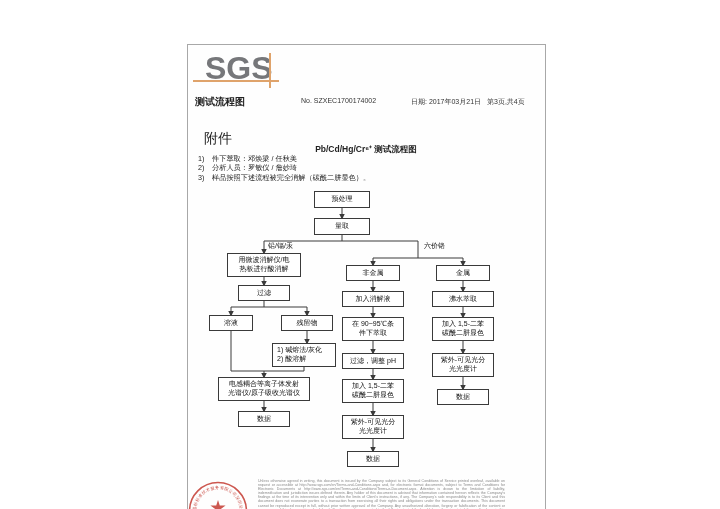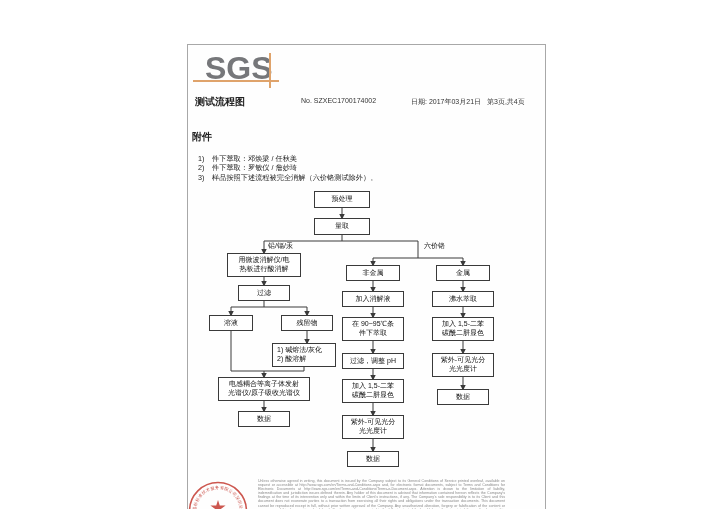--- a/index.html
+++ b/index.html
@@ -11,21 +11,21 @@
   
   #logo-letters{left:205px;top:6px;font-size:32px;font-weight:bold;color:#76777a;letter-spacing:0;}
   #logo-hline{left:193px;top:36px;width:86px;height:2px;background:#dfa36b;}
   #logo-vline{left:269px;top:9px;width:2px;height:35px;background:#dfa36b;}
   
   .hdr{top:53px;font-size:7px;color:#333;white-space:nowrap;}
   #report-title{left:195px;top:51px;font-size:10px;font-weight:bold;color:#222;}
   #report-no{left:301px;}
   #report-date{left:411px;}
   #report-pages{left:487px;}
-  #attachment{left:192px;top:86px;font-size:10px;font-weight:bold;}
+  #attachment{left:204px;top:86px;font-size:14px;font-weight:normal;}
   #flow-title{left:187px;top:99px;width:358px;text-align:center;font-size:8.5px;font-weight:bold;}
   
   #notes{left:198px;top:110px;font-size:7.2px;line-height:9.4px;}
   .note-row{display:flex;}
   .note-num{width:14px;}
   
   .fnode{position:absolute;border:1px solid #3a3a3a;background:#fff;display:flex;align-items:center;
          justify-content:center;text-align:center;font-size:7px;line-height:1.25;white-space:pre-line;
          box-sizing:border-box;color:#111;}
   .fnode.left{justify-content:flex-start;text-align:left;padding-left:4px;}
@@ -53,33 +53,34 @@
   <div id="logo-letters" class="abs">SGS</div>
   <div id="logo-hline" class="abs"></div>
   <div id="logo-vline" class="abs"></div>
 
   <div id="report-title" class="abs">测试流程图</div>
   <div id="report-no" class="abs hdr">No. SZXEC1700174002</div>
   <div id="report-date" class="abs hdr">日期: 2017年03月21日</div>
   <div id="report-pages" class="abs hdr">第3页,共4页</div>
 
   <div id="attachment" class="abs">附件</div>
+  <div id="flow-title" class="abs">Pb/Cd/Hg/Cr⁶⁺ 测试流程图</div>
 
   <div id="notes" class="abs">
       <div class="note-row">
         <span class="note-num">1)</span>
         <span>件下萃取：邓焕梁 / 任秋美</span>
       </div>
       <div class="note-row">
         <span class="note-num">2)</span>
-        <span>件下萃取：罗敏仪 / 詹妙琦</span>
+        <span>分析人员：罗敏仪 / 詹妙琦</span>
       </div>
       <div class="note-row">
         <span class="note-num">3)</span>
-        <span>样品按照下述流程被完全消解（六价铬测试除外）。</span>
+        <span>样品按照下述流程被完全消解（碳酰二肼显色）。</span>
       </div>
     </div>
 
   <svg id="edges" class="abs" xmlns="http://www.w3.org/2000/svg">
     <defs>
       <marker id="arrow" markerWidth="6" markerHeight="6" refX="4.5" refY="3" orient="auto">
         <path d="M0,0 L6,3 L0,6 z" fill="#3a3a3a"></path>
       </marker>
     </defs>
     <g id="edge-group">

